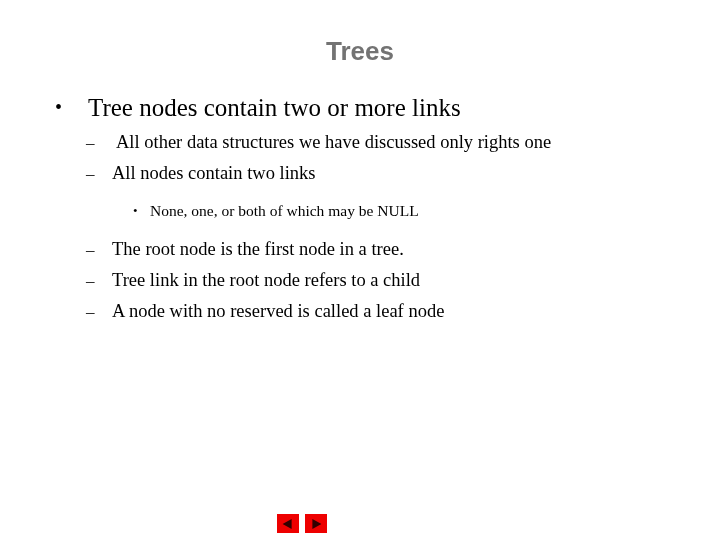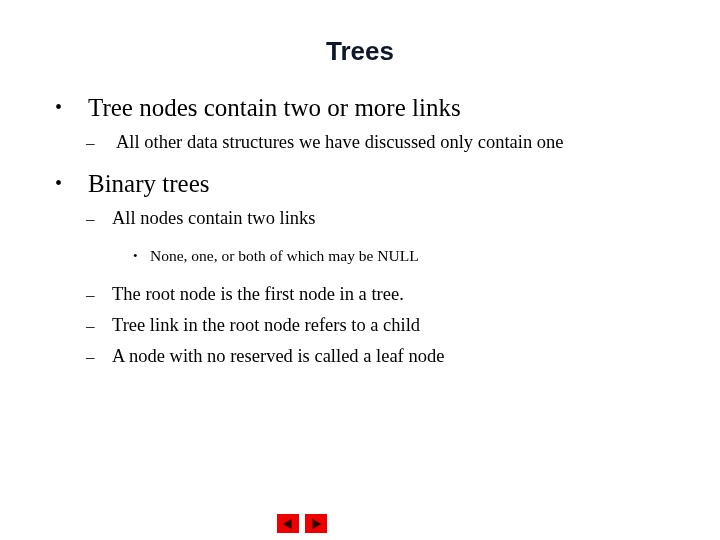--- a/index.html
+++ b/index.html
@@ -23,21 +23,21 @@
     position: absolute;
     left: 0;
     top: 36px;
     width: 720px;
     text-align: center;
     font-family: "Liberation Sans", sans-serif;
     font-weight: bold;
     font-size: 26px;
     line-height: 30px;
     letter-spacing: 0px;
-    color: #0f172a;
+    color: #737373;
   }
 
   
   #body {
     position: absolute;
     left: 0;
     top: 88px;
     width: 652px;
   }
   .line {
@@ -159,26 +159,23 @@
 
   <div id="slide-title">Trees</div>
 
   <div id="body">
 
     <div class="line lvl1">
       <span class="bullet">•</span><span class="txt">Tree nodes contain two or more links</span>
     </div>
 
     <div class="line lvl2 wide">
-      <span class="bullet">–</span><span class="txt">All other data structures we have discussed only contain one</span>
-    </div>
-
-    <div class="line lvl1 gap-before-b2">
-      <span class="bullet">•</span><span class="txt">Binary trees</span>
-    </div>
+      <span class="bullet">–</span><span class="txt">All other data structures we have discussed only rights one</span>
+    </div>
+
 
     <div class="line lvl2">
       <span class="bullet">–</span><span class="txt">All nodes contain two links</span>
     </div>
 
     <div class="line lvl3">
       <span class="bullet">•</span><span class="txt">None, one, or both of which may be NULL</span>
     </div>
 
     <div class="line lvl2 gap-after-b3">

